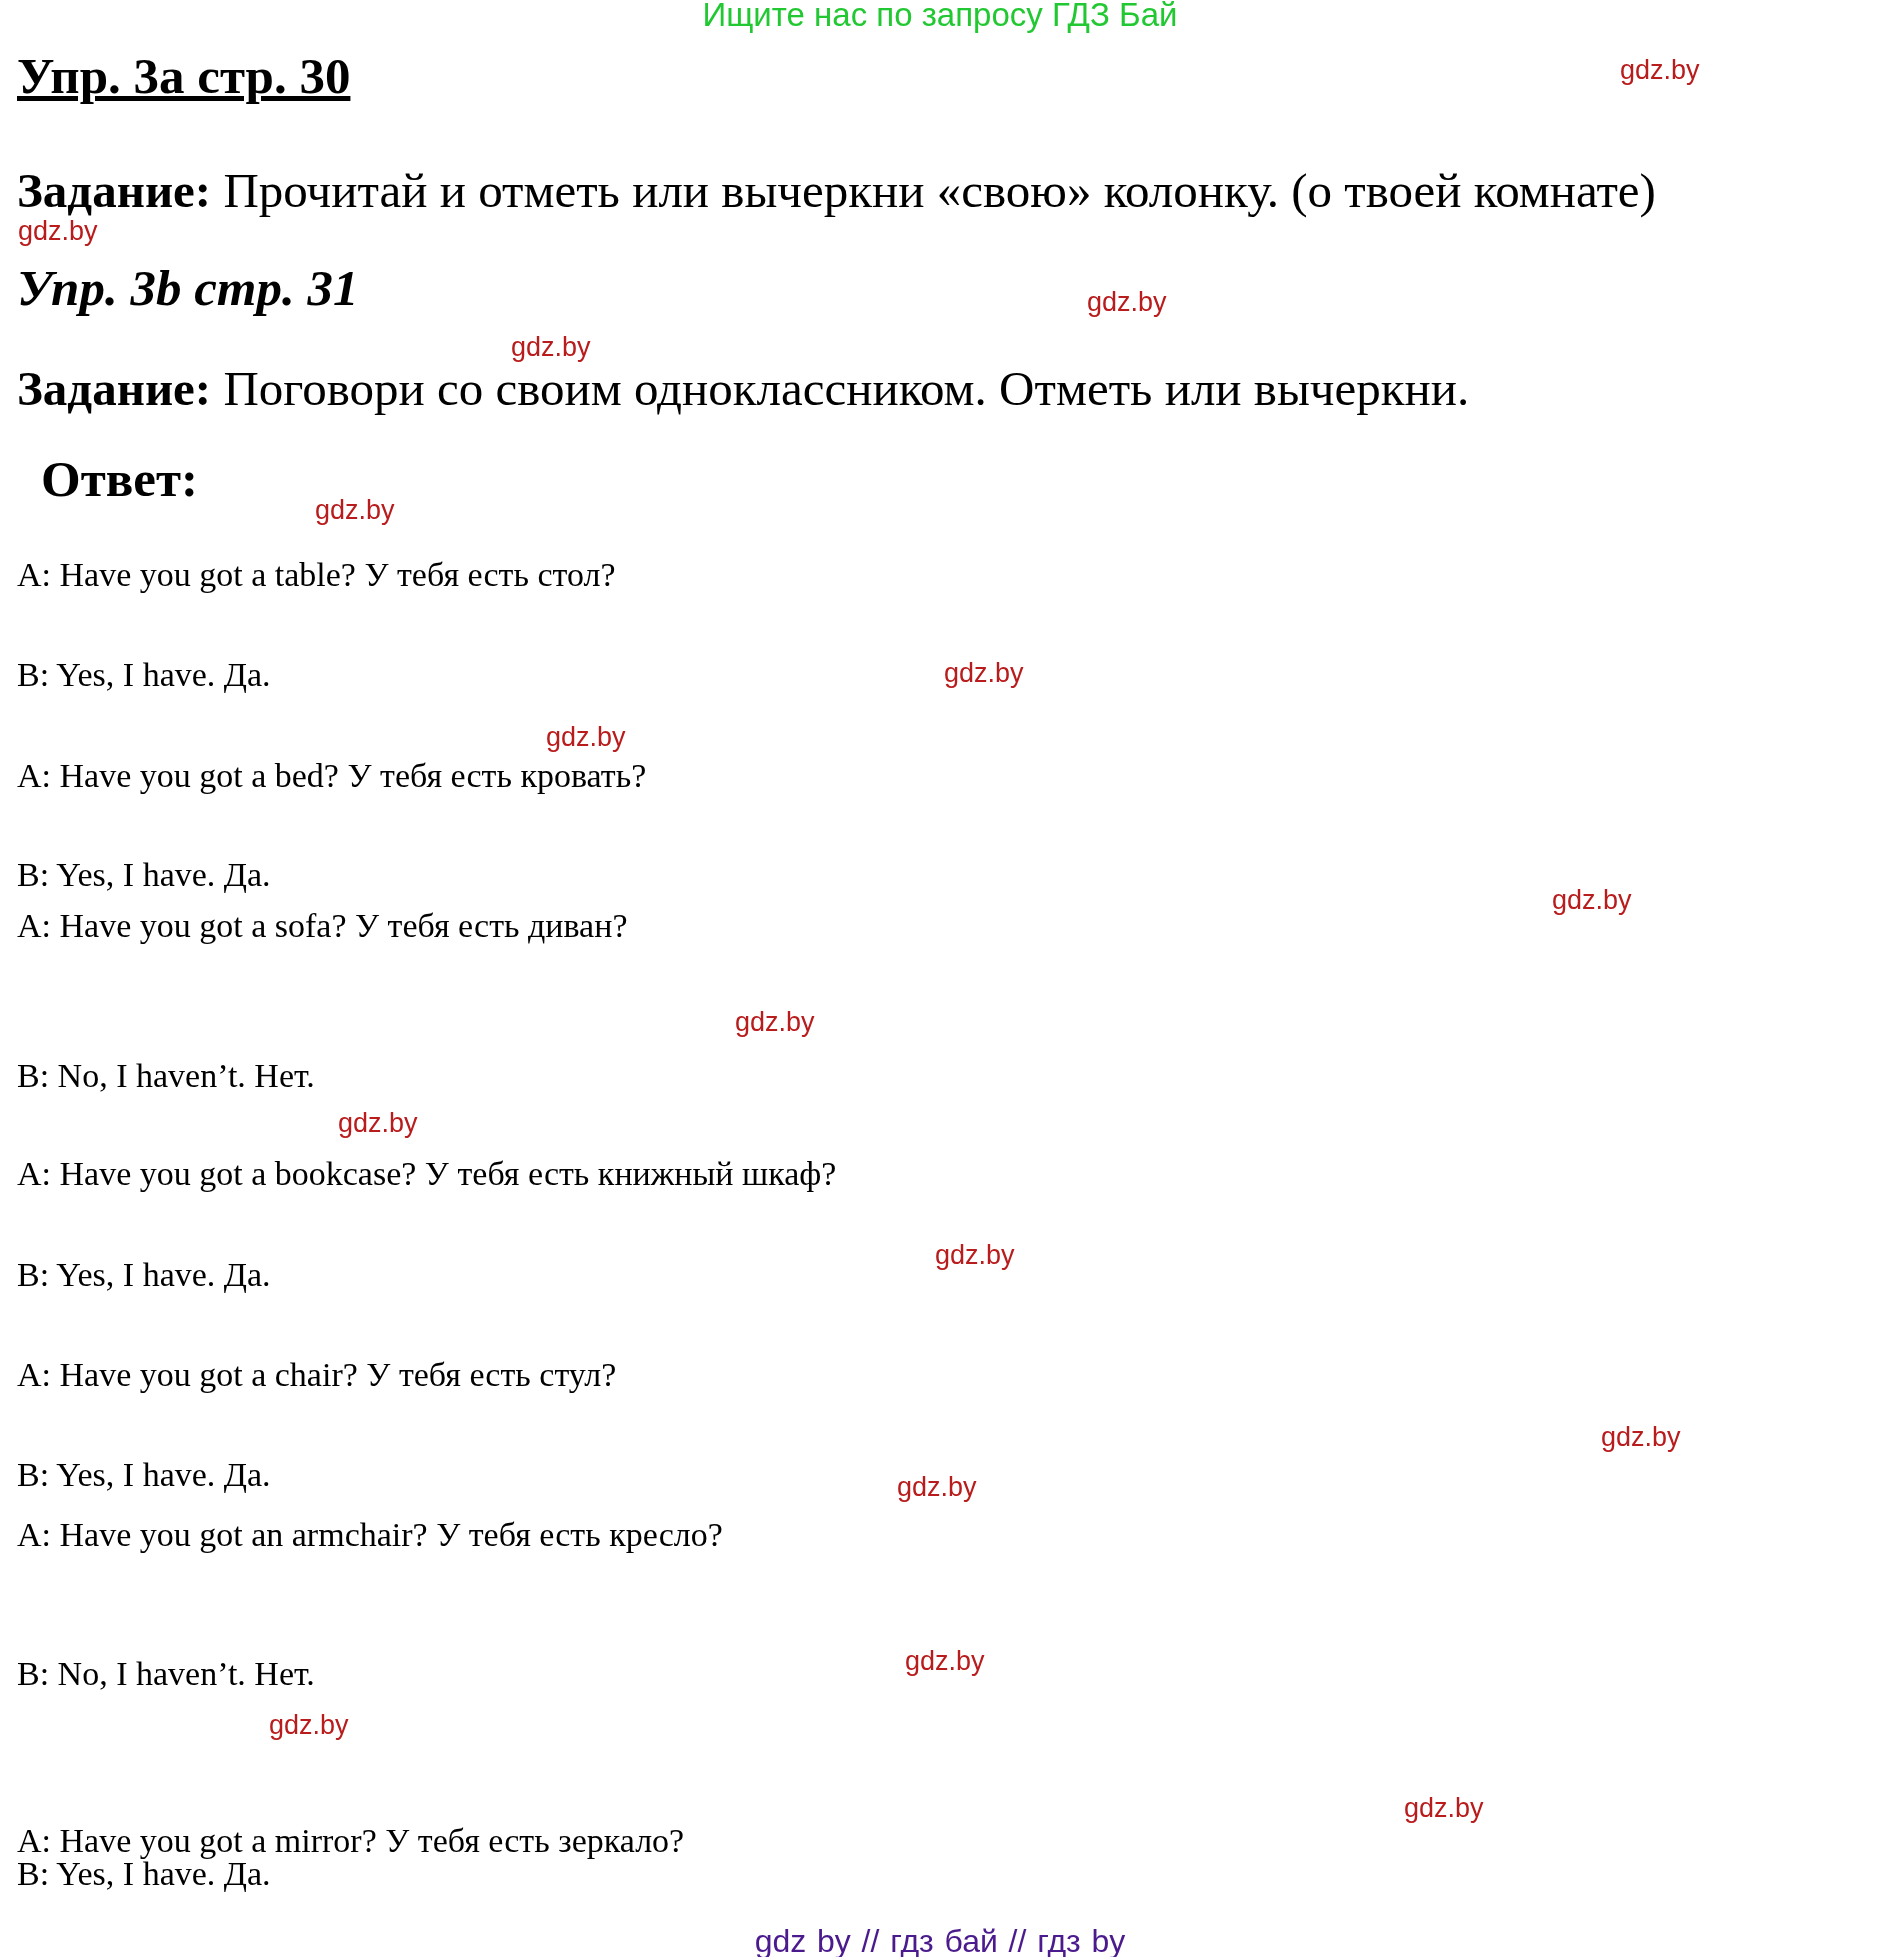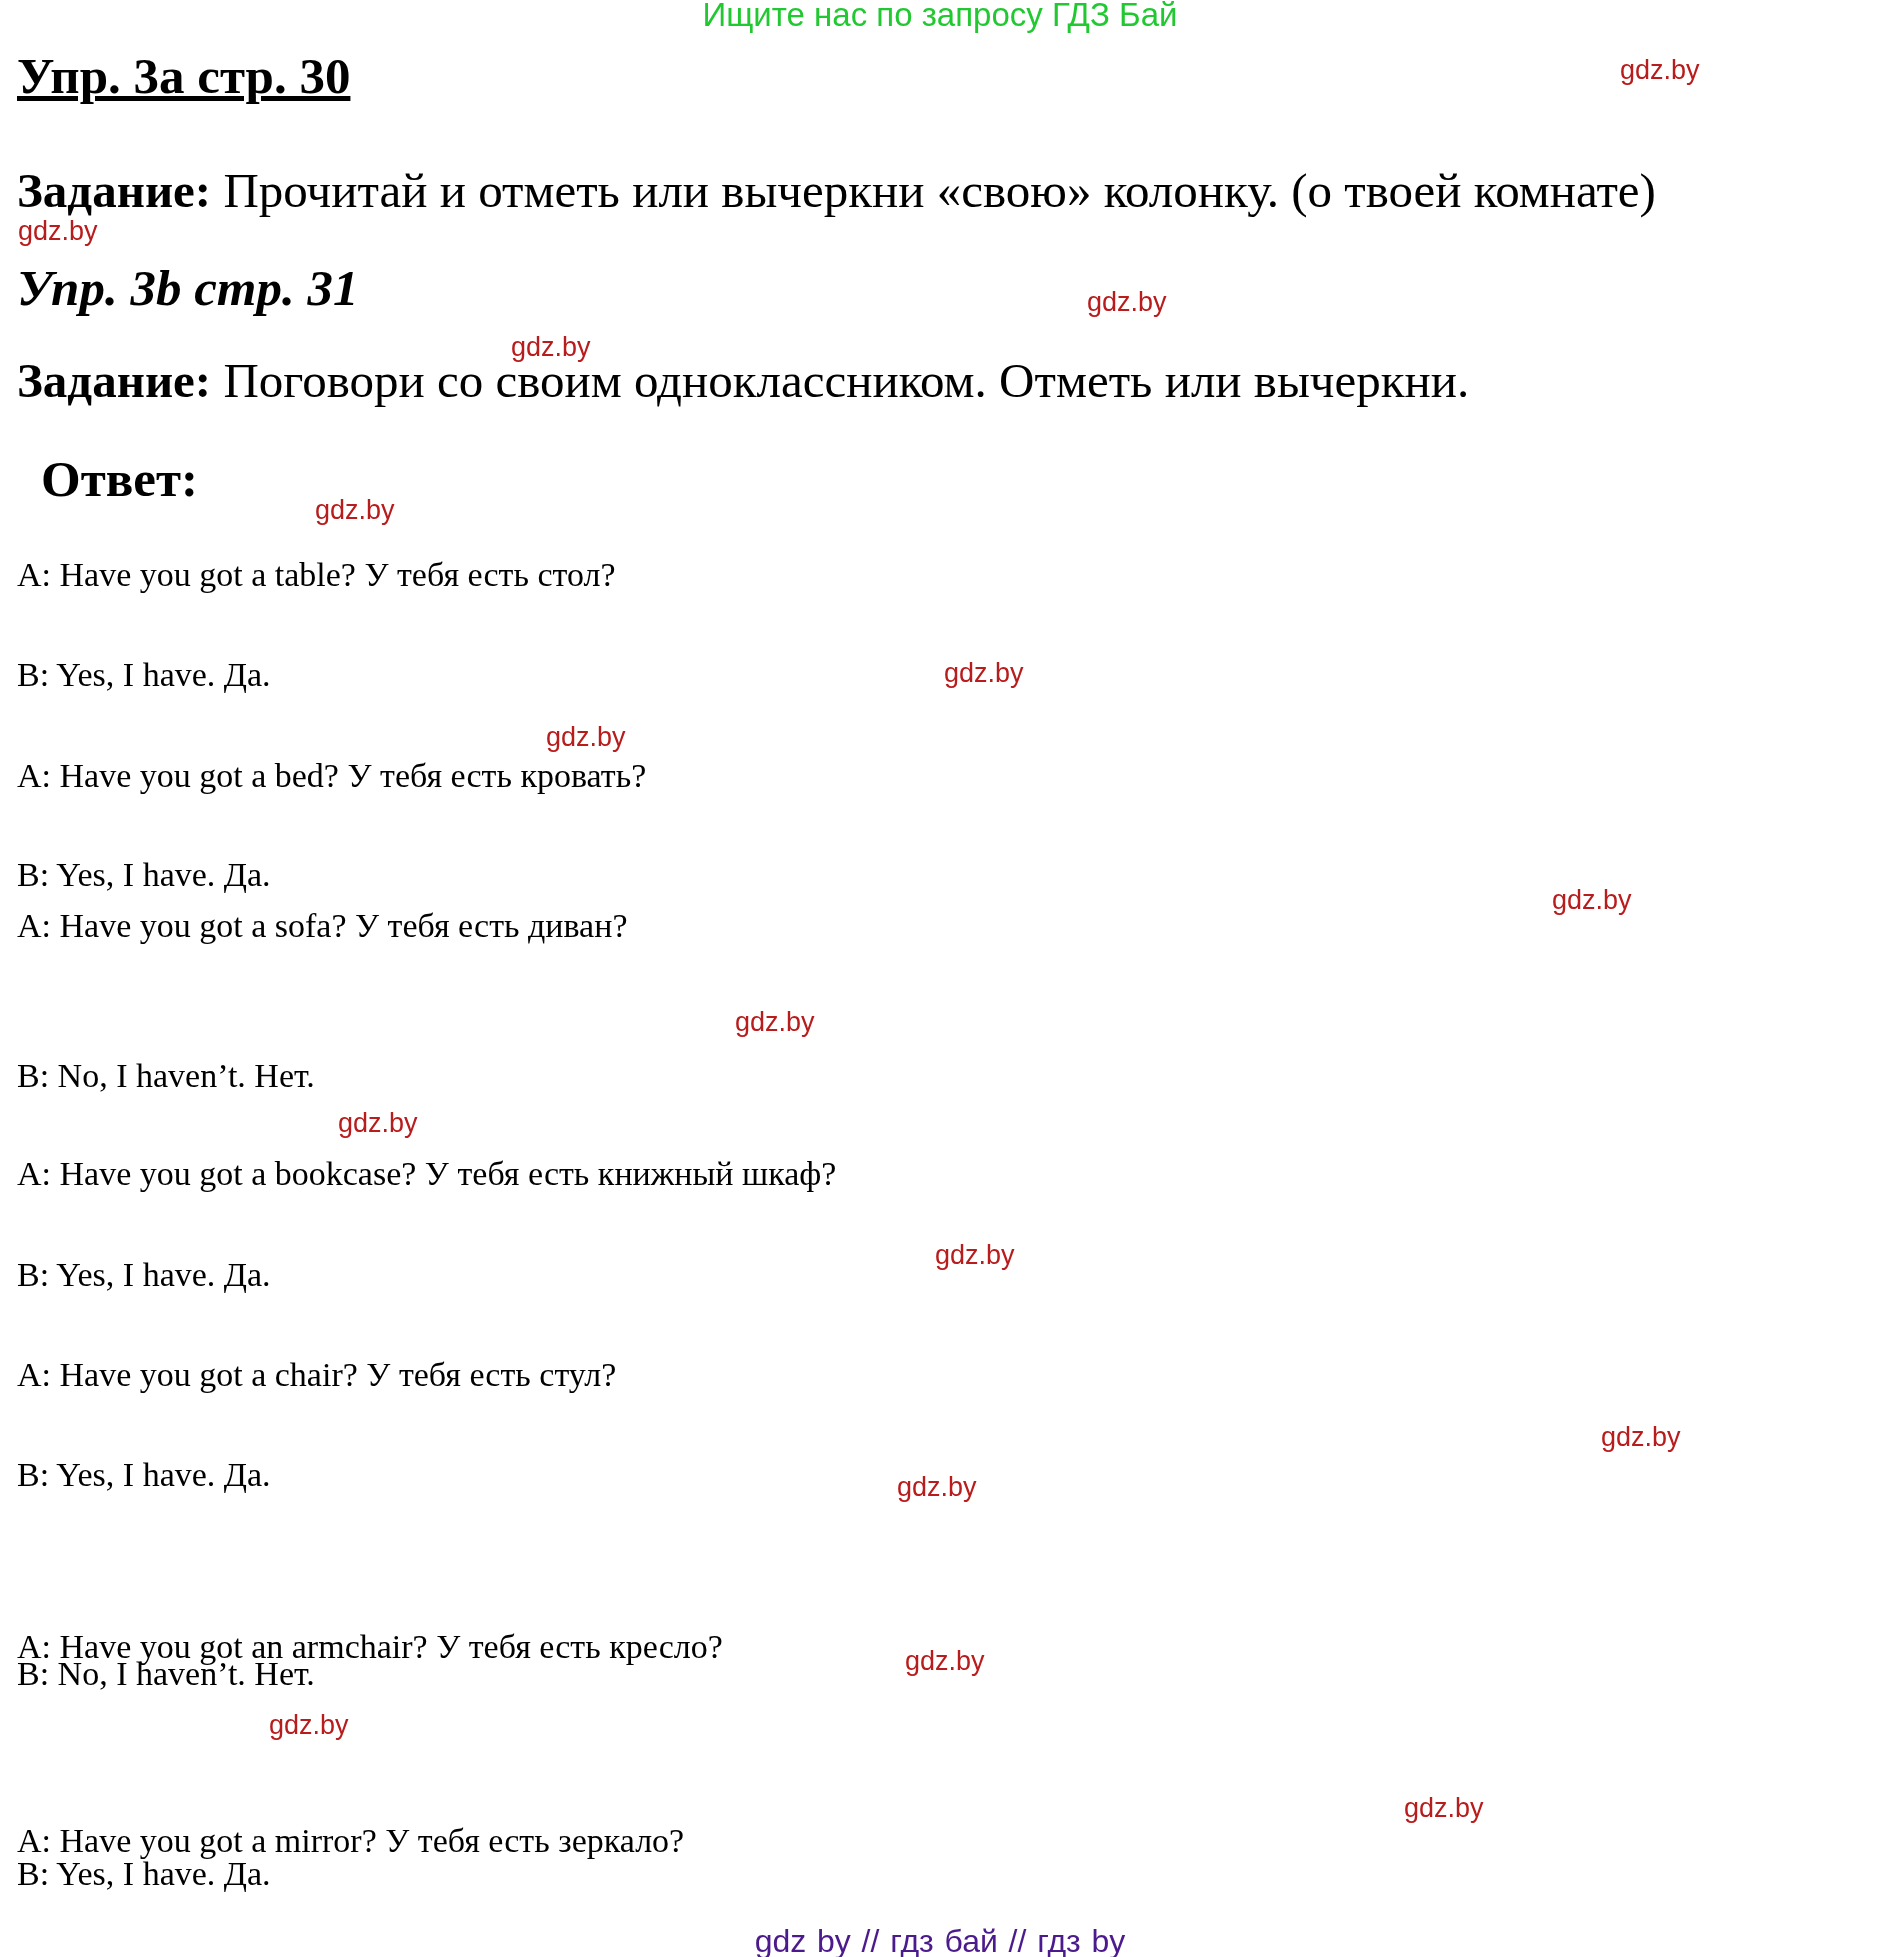--- a/index.html
+++ b/index.html
@@ -18,35 +18,35 @@
 </style>
 </head>
 <body>
 
 <div class="banner">Ищите нас по запросу ГДЗ Бай</div>
 
 <div class="line h" style="top:47px;text-decoration:underline;">Упр. 3а стр. 30</div>
 <div class="line task" style="top:153px;margin-top:9px;"><b>Задание:</b><span> Прочитай и отметь или вычеркни «свою» колонку. (о твоей комнате)</span></div>
 
 <div class="line h" style="top:259px;font-style:italic;">Упр. 3b стр. 31</div>
-<div class="line task" style="top:352px;text-align:right;"><b>Задание:</b><span> Поговори со своим одноклассником. Отметь или вычеркни.</span></div>
+<div class="line task" style="top:360px;text-align:right;"><b>Задание:</b><span> Поговори со своим одноклассником. Отметь или вычеркни.</span></div>
 
 <div class="line h" style="top:450px;margin-left:24px;">Ответ:</div>
 
 <div class="line dlg" style="top:556px;">A: Have you got a table? У тебя есть стол?</div>
 <div class="line dlg" style="top:656px;">B: Yes, I have. Да.</div>
 <div class="line dlg" style="top:757px;">A: Have you got a bed? У тебя есть кровать?</div>
 <div class="line dlg" style="top:856px;">B: Yes, I have. Да.</div>
 <div class="line dlg" style="top:907px;text-align:right;">A: Have you got a sofa? У тебя есть диван?</div>
 <div class="line dlg" style="top:1057px;">B: No, I haven’t. Нет.</div>
 <div class="line dlg" style="top:1155px;">A: Have you got a bookcase? У тебя есть книжный шкаф?</div>
 <div class="line dlg" style="top:1256px;">B: Yes, I have. Да.</div>
 <div class="line dlg" style="top:1356px;">A: Have you got a chair? У тебя есть стул?</div>
 <div class="line dlg" style="top:1456px;">B: Yes, I have. Да.</div>
-<div class="line dlg" style="top:1628px;">A: Have you got an armchair? У тебя есть кресло?</div>
+<div class="line dlg" style="top:1516px;">A: Have you got an armchair? У тебя есть кресло?</div>
 <div class="line dlg" style="top:1655px;">B: No, I haven’t. Нет.</div>
 <div class="line dlg" style="top:1822px;">A: Have you got a mirror? У тебя есть зеркало?</div>
 <div class="line dlg" style="top:1855px;">B: Yes, I have. Да.</div>
 
 <div class="wm" style="left:1620px;top:55px;">gdz.by</div>
 <div class="wm" style="left:18px;top:216px;">gdz.by</div>
 <div class="wm" style="left:1087px;top:287px;">gdz.by</div>
 <div class="wm" style="left:511px;top:332px;">gdz.by</div>
 <div class="wm" style="left:315px;top:495px;">gdz.by</div>
 <div class="wm" style="left:944px;top:658px;">gdz.by</div>

